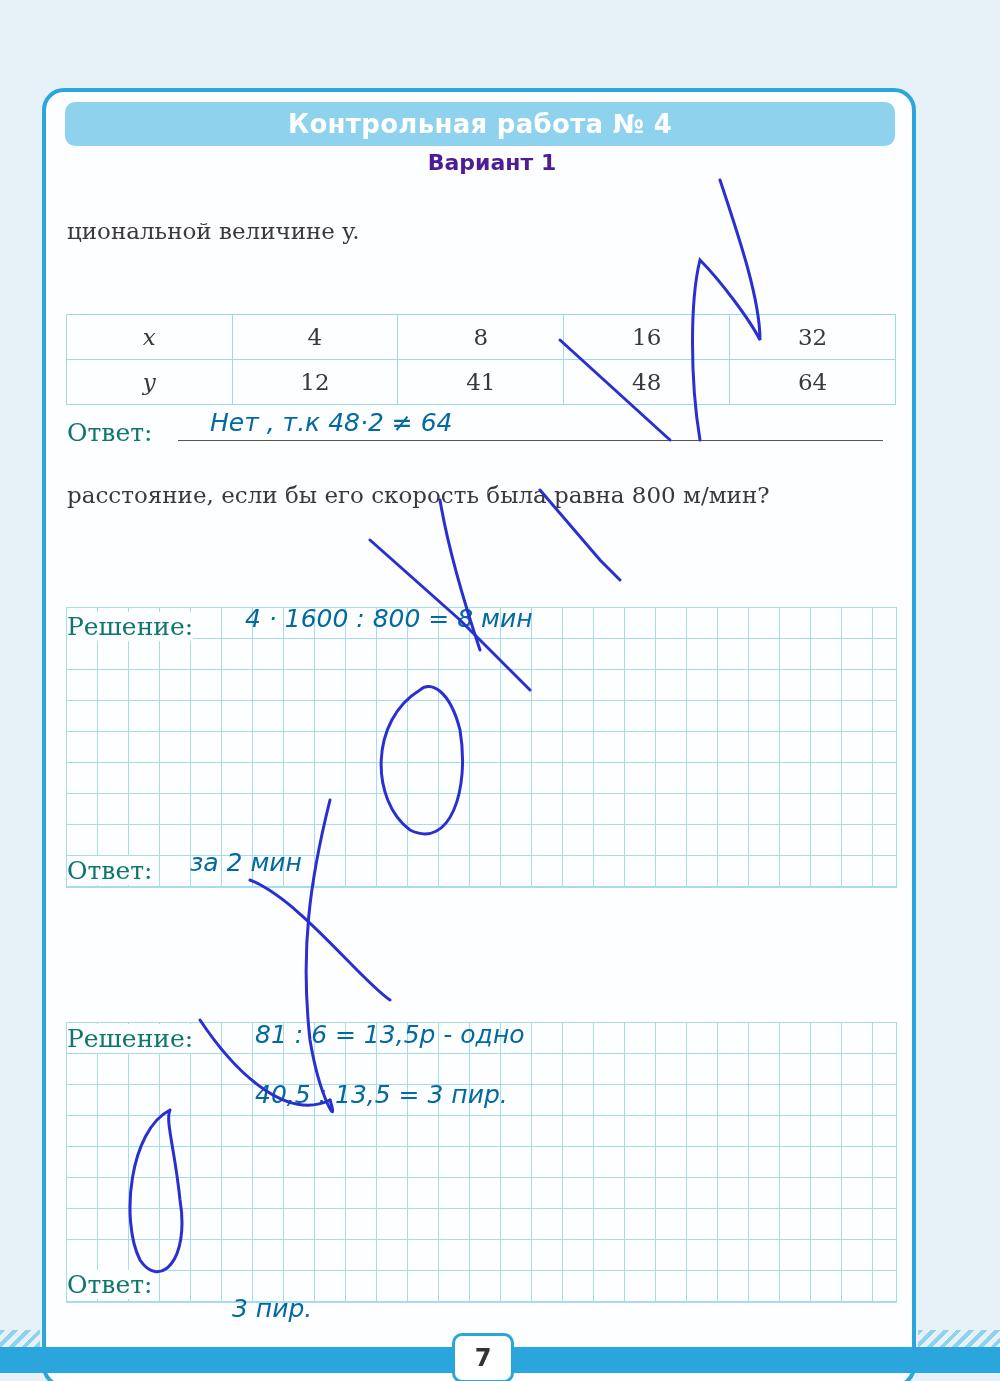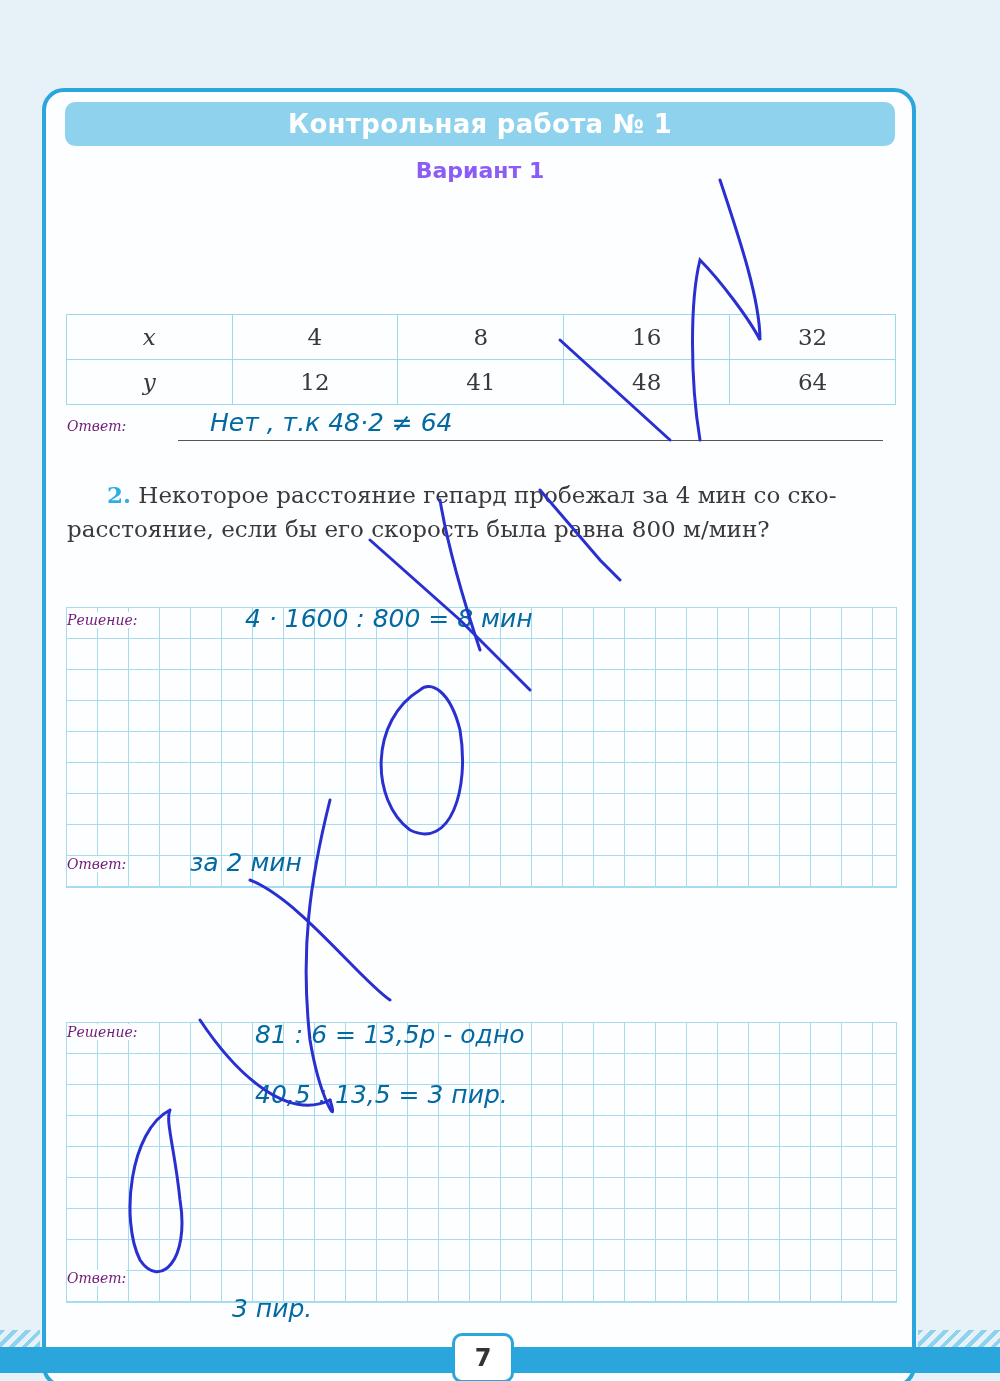--- a/index.html
+++ b/index.html
@@ -1,47 +1,48 @@
 <!DOCTYPE html>
 <html><head>
   <meta charset="utf-8">
   <style>
     html,body{margin:0;padding:0;}
     body{width:1000px;height:1381px;position:relative;overflow:hidden;background:#e6f2f8;font-family:"DejaVu Serif",serif;color:#3a3838;}
     .frame{position:absolute;left:42px;top:88px;width:874px;height:1300px;border:4px solid #2aa6dc;border-radius:22px;background:#fdfeff;box-sizing:border-box;}
     .title-bar{position:absolute;left:65px;top:102px;width:830px;height:44px;border-radius:10px;background:#8fd2ee;display:flex;align-items:center;justify-content:center;}
     .title-bar span{color:#fff;font-family:"DejaVu Sans",sans-serif;font-weight:bold;font-size:26px;letter-spacing:0.3px;}
-    .variant{position:absolute;left:0;width:960px;top:150px;text-align:center;color:#8b5cf6;font-family:"DejaVu Sans",sans-serif;font-weight:bold;font-size:22px;margin-top:8px;}
+    .variant{position:absolute;left:12px;width:960px;top:150px;text-align:center;color:#4c1d95;font-family:"DejaVu Sans",sans-serif;font-weight:bold;font-size:22px;}
     .ptext{position:absolute;left:67px;width:830px;font-size:23px;line-height:34px;text-align:justify;}
     .ptext .num{color:#2eaee4;font-weight:bold;}
     .indent{padding-left:40px;}
     table.xy{position:absolute;left:66px;top:314px;width:830px;border-collapse:collapse;}
     table.xy td{border:1.5px solid #9ed8ee;height:42px;text-align:center;font-size:23px;width:166px;}
     table.xy td.lbl{font-style:italic;}
-    .label{position:absolute;font-style:italic;font-size:14px;color:#701a75;}
+    .label{position:absolute;font-size:25px;color:#0f766e;}
     .answer-line{position:absolute;left:178px;top:440px;width:705px;border-bottom:1.5px solid #555;}
     .grid{position:absolute;left:66px;width:830px;background-image:linear-gradient(#a7dcf0 1.2px,transparent 1.2px),linear-gradient(90deg,#a7dcf0 1.2px,transparent 1.2px);background-size:31px 31px;border-right:1.2px solid #a7dcf0;border-bottom:1.2px solid #a7dcf0;}
     .hand{position:absolute;font-family:"DejaVu Sans",sans-serif;font-style:italic;color:#0369a1;font-size:25px;white-space:nowrap;}
     .bottom-band{position:absolute;left:0;top:1347px;width:1000px;height:26px;background:#2aa6dc;}
     .stripes-l{position:absolute;left:0;top:1330px;width:40px;height:20px;background:repeating-linear-gradient(135deg,#8fd2ee 0 4px,transparent 4px 9px);}
     .stripes-r{position:absolute;left:918px;top:1330px;width:82px;height:20px;background:repeating-linear-gradient(135deg,#8fd2ee 0 4px,transparent 4px 9px);}
     .page-num{position:absolute;left:452px;top:1333px;width:62px;height:50px;border:3px solid #2aa6dc;border-radius:10px;background:#fff;display:flex;align-items:center;justify-content:center;font-family:"DejaVu Sans",sans-serif;font-weight:bold;font-size:24px;color:#333;box-sizing:border-box;}
     svg.scribble{position:absolute;left:0;top:0;pointer-events:none;}
   </style>
 </head>
 <body>
 
 <div class="frame"></div>
 
 <div class="title-bar">
-  <span>Контрольная работа № 1</span>
+  <span>Контрольная работа № 4</span>
 </div>
 <div class="variant">Вариант 1</div>
 
 <div class="ptext" style="top:214px;">
+  <div>циональной величине y.</div>
 </div>
 
 <table class="xy">
   <tbody>
       <tr>
     <td class="lbl">x</td>
     <td>4</td>
     <td>8</td>
     <td>16</td>
     <td>32</td>
@@ -54,21 +55,20 @@
     <td>64</td>
   </tr>
 </tbody>
   </table>
 
 <div class="label" style="left:67px;top:418px;">Ответ:</div>
 <div class="answer-line"></div>
 <div class="hand" style="left:210px;top:408px;">Нет , т.к 48·2 ≠ 64</div>
 
 <div class="ptext" style="top:478px;">
-  <div class="indent"><span class="num">2.</span> <span>Некоторое расстояние гепард пробежал за 4 мин со ско-</span></div>
   <div>расстояние, если бы его скорость была равна 800 м/мин?</div>
 </div>
 
 <div class="grid" style="top:607px;height:280px;"></div>
 <div class="label" style="left:67px;top:612px;background:#fdfeff;">Решение:</div>
 <div class="hand" style="left:245px;top:604px;">4 · 1600 : 800 = 8 мин</div>
 <div class="label" style="left:67px;top:856px;background:#fdfeff;">Ответ:</div>
 <div class="hand" style="left:190px;top:848px;">за 2 мин</div>
 
 <div class="ptext" style="top:924px;">

